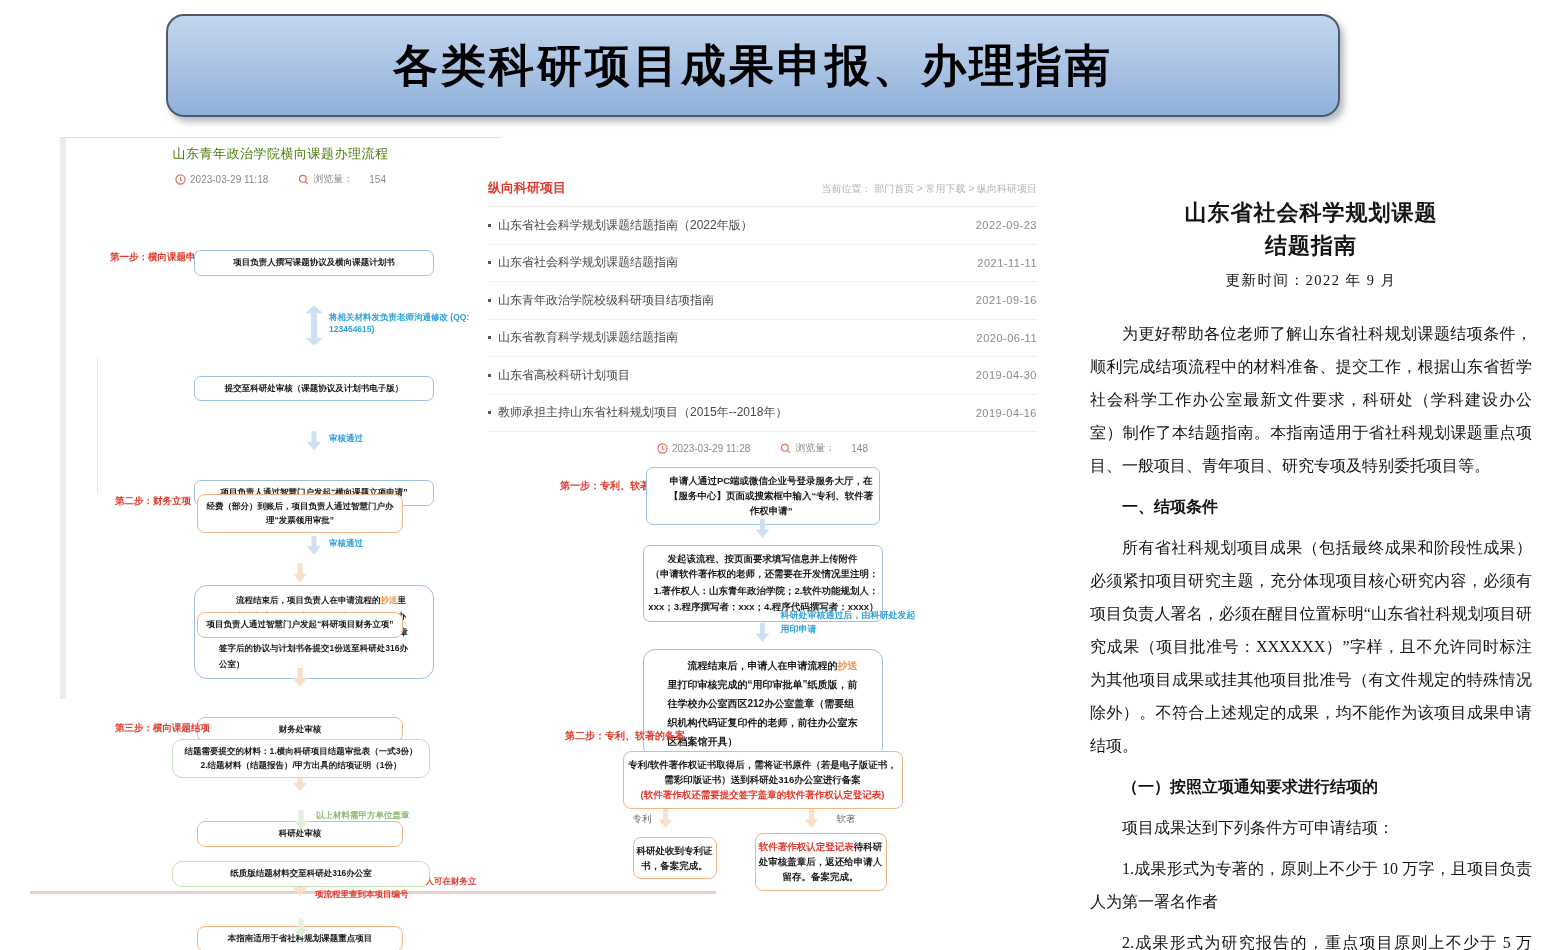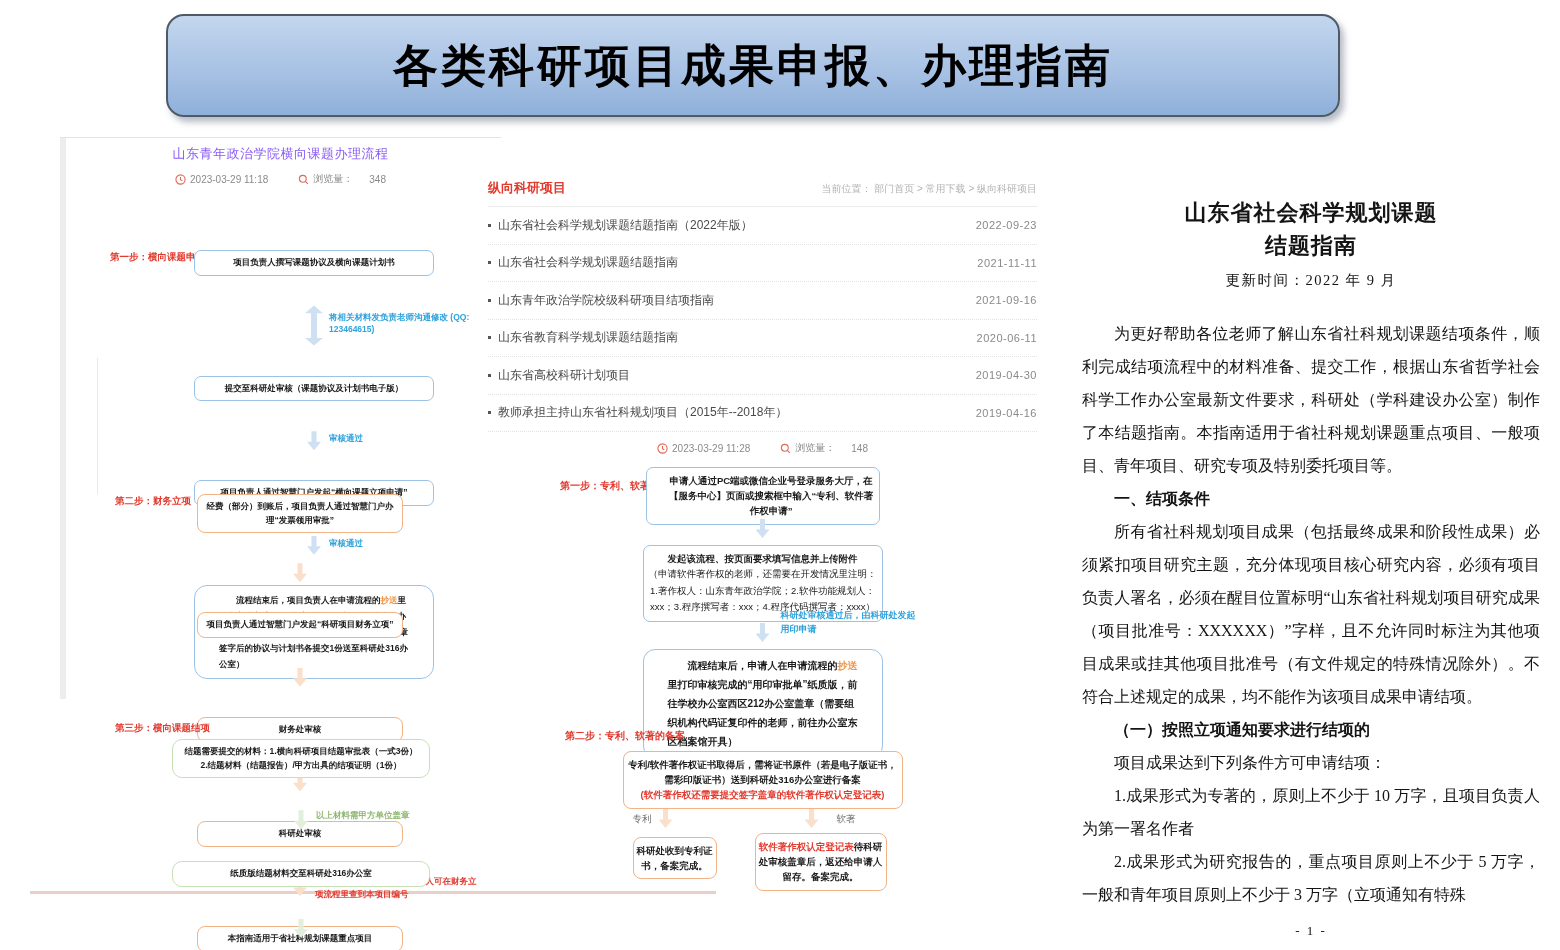--- a/index.html
+++ b/index.html
@@ -6,21 +6,21 @@
   body{width:1560px;height:950px;background:#fff;position:relative;overflow:hidden;
        font-family:"Liberation Sans","DejaVu Sans",sans-serif;color:#222;}
 
   
   .banner{position:absolute;left:166px;top:14px;width:1170px;height:99px;border-radius:18px;
     border:2px solid #4f5a66;background:linear-gradient(180deg,#c3d6ee 0%,#a8c2e4 55%,#8fb0da 100%);
     box-shadow:4px 5px 6px rgba(110,120,140,.5);display:flex;align-items:center;justify-content:center;}
   .banner-title{font-size:45px;font-weight:bold;color:#000;letter-spacing:3px;}
 
   
-  .page-title{text-align:center;font-size:13px;color:#8b5cf6;letter-spacing:.5px;}
+  .page-title{text-align:center;font-size:13px;color:#4d7c0f;letter-spacing:.5px;}
   .meta{display:flex;justify-content:center;gap:30px;margin-top:9px;font-size:10px;color:#8a8a8a;align-items:center;}
   .mitem{display:flex;align-items:center;gap:4px;}
   .views-num{margin-left:12px;}
   .step-label{position:absolute;font-size:9.5px;font-weight:bold;color:#e23a2e;white-space:nowrap;}
   .flow{position:absolute;display:flex;flex-direction:column;align-items:center;gap:26px;}
   .bx{background:#fff;border:1px solid #9cc3e5;border-radius:7px;font-weight:bold;font-size:8.5px;
       line-height:1.6;padding:5px 3px;text-align:center;color:#1a1a1a;width:100%;box-sizing:border-box;}
   .bx.big{border-radius:13px;text-align:left;text-indent:2em;line-height:1.9;padding:6px 24px;}
   .obx{border-color:#f2b387;border-radius:8px;}
   .gbx{border-color:#c6e0b4;border-radius:10px;font-size:8.5px;}
@@ -55,32 +55,32 @@
   .crumb{font-size:10px;color:#b3b3b3;}
   .mid-divider{border-bottom:1px solid #ececec;margin-top:9px;}
   .dl-row{display:flex;justify-content:space-between;align-items:center;height:36.5px;border-bottom:1px dotted #e2e2e2;}
   .dl-title{font-size:12px;color:#4a4a4a;display:flex;align-items:center;gap:7px;cursor:pointer;}
   .bullet{width:3px;height:3px;background:#555;display:inline-block;flex:none;}
   .dl-date{font-size:11px;color:#8a8a8a;letter-spacing:.5px;}
   .mid-doc-title{margin-top:16px;}
   #mid-flow{position:relative;margin-top:6px;height:445px;}
   #mid-flow .abs{position:absolute;left:50%;transform:translateX(-50%);}
   #mid-flow .bx{font-size:9.5px;}
-  #mid-flow .bx .body{display:block;font-weight:normal;text-align:center;line-height:1.75;}
+  #mid-flow .bx .body{display:block;font-weight:bold;text-align:right;line-height:1.75;}
   .obx .redline{display:block;color:#e23a2e;}
   .branch-label{position:absolute;font-size:9.5px;color:#6b6b6b;font-weight:normal;}
   .rhl{color:#e23a2e;}
 
   
   #page-right{position:absolute;left:1082px;top:196px;width:458px;
       font-family:"Liberation Serif","DejaVu Serif",serif;color:#141414;}
   .r-title{text-align:center;font-size:22px;font-weight:bold;line-height:1.5;letter-spacing:1px;}
   .r-updated{text-align:center;font-size:14.5px;margin-top:9px;letter-spacing:1.5px;}
   .r-body{margin-top:27px;font-size:16px;line-height:33px;text-align:justify;}
-  .r-body p{margin:0;text-indent:2em;}
+  .r-body p{margin:8px;text-indent:2em;}
   .r-h{font-weight:bold;}
   .r-pageno{text-align:center;font-size:13px;margin-top:12px;letter-spacing:2px;}
 
   .ic svg{display:block;}
 </style>
 </head>
 <body>
 
 <div class="banner">
   <div class="banner-title">各类科研项目成果申报、办理指南</div>
@@ -103,21 +103,21 @@
       <span>2023-03-29 11:18</span>
     </span>
     <span class="mitem">
       <span class="ic">
           <svg viewBox="0 0 24 24" width="11" height="11">
             <circle cx="10.5" cy="10.5" r="7.5" fill="none" stroke="#e06a5a" stroke-width="2.4"></circle>
             <path d="M16 16l5.5 5.5" stroke="#e06a5a" stroke-width="2.4"></path>
           </svg>
         </span>
       <span>浏览量：</span>
-      <span class="views-num">348</span>
+      <span class="views-num">154</span>
     </span>
   </div>
 
   <div class="step-label" style="left:50px;top:113px;">第一步：横向课题申请</div>
   <div class="flow" id="flow1">
     <div class="bx">项目负责人撰写课题协议及横向课题计划书</div>
     <div class="arrow-row">
       <div class="dblarr"></div>
       <div class="note blue wrap" style="top:9px;">将相关材料发负责老师沟通修改 (QQ: 123464615)</div>
     </div>

